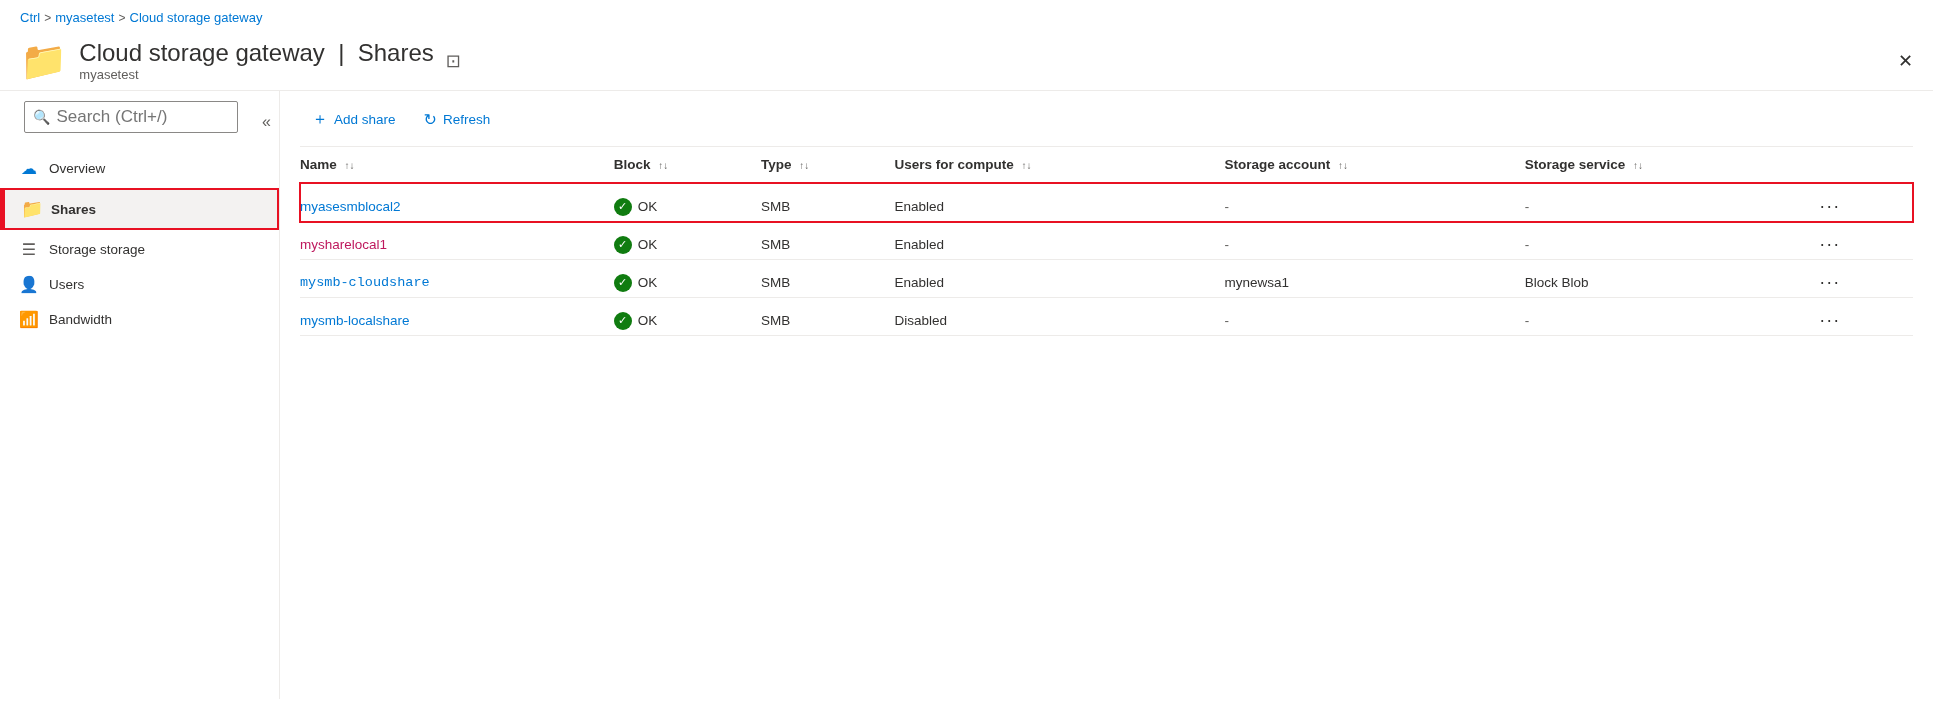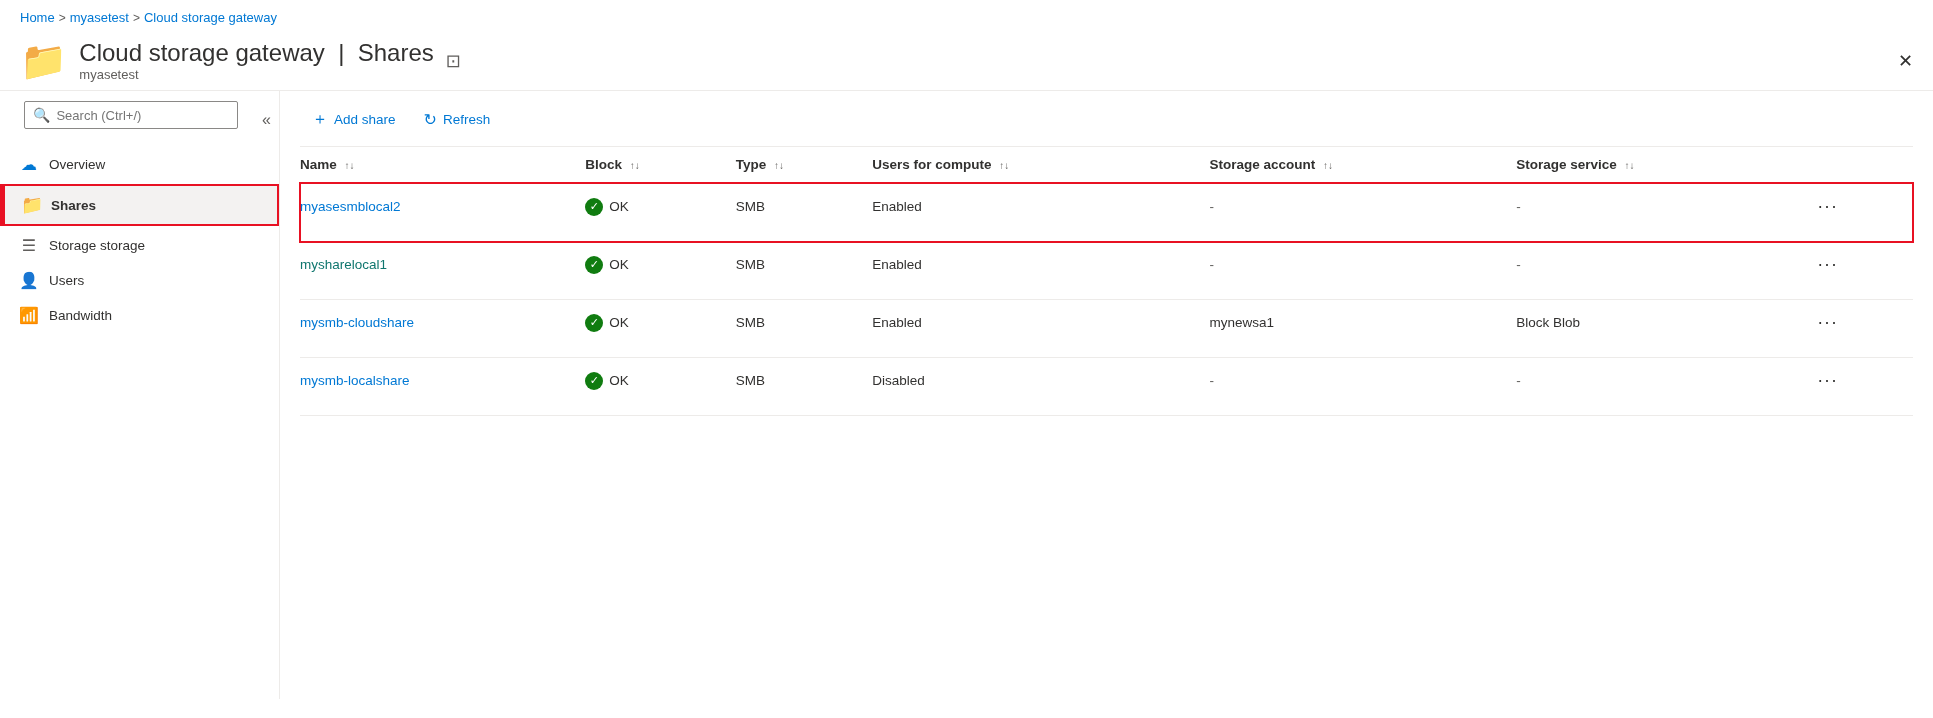--- a/index.html
+++ b/index.html
@@ -79,21 +79,21 @@
       margin: 0 12px 10px 12px;
       border: 1px solid #8a8886;
       border-radius: 2px;
       padding: 5px 8px;
       gap: 6px;
       background: #fff;
     }
     .search-bar input {
       border: none;
       outline: none;
-      font-size: 13px;
+      font-size: 17px;
       color: #323130;
       width: 100%;
       background: transparent;
     }
     .search-icon { color: #605e5c; font-size: 14px; }
     .collapse-btn {
       margin-left: 8px;
       color: #605e5c;
       cursor: pointer;
       font-size: 16px;
@@ -177,21 +177,21 @@
       color: #323130;
       white-space: nowrap;
       border-bottom: 2px solid #f9a8d4;
     }
     th .sort-arrows {
       font-size: 10px;
       color: #605e5c;
       margin-left: 4px;
     }
     td {
-      padding: 10px 12px 22px 0;
+      padding: 10px 12px 2px 0;
       color: #323130;
       border-bottom: 1px solid #edebe9;
     }
     .status-ok {
       display: flex;
       align-items: center;
       gap: 6px;
     }
     .green-check {
       width: 18px;
@@ -213,21 +213,21 @@
       font-size: 18px;
       padding: 2px 6px;
       letter-spacing: 1px;
     }
     .dash { color: #605e5c; }
   </style>
 </head>
 <body>
 
 <div class="breadcrumb">
-  <a href="#">Home</a>
+  <a href="#">Ctrl</a>
   <span class="breadcrumb-sep">&gt;</span>
   <a href="#">myasetest</a>
   <span class="breadcrumb-sep">&gt;</span>
   <a href="#">Cloud storage gateway</a>
 </div>
 
 <div class="header-bar">
   <div class="header-left">
     <span class="folder-icon">📁</span>
     <div class="header-title-group">
@@ -337,35 +337,35 @@
                   <span>OK</span>
                 </div>
               </td>
               <td>SMB</td>
               <td>Enabled</td>
               <td class="dash">-</td>
               <td class="dash">-</td>
               <td><button class="more-btn">···</button></td>
             </tr>
             <tr>
-              <td style="color: #0f766e; cursor: pointer; margin-left: 16px;">mysharelocal1</td>
+              <td style="color: #be185d; cursor: pointer; margin-left: 16px;">mysharelocal1</td>
               <td>
                 <div class="status-ok">
                   <span class="green-check">✓</span>
                   <span>OK</span>
                 </div>
               </td>
               <td>SMB</td>
               <td>Enabled</td>
               <td class="dash">-</td>
               <td class="dash">-</td>
               <td><button class="more-btn">···</button></td>
             </tr>
             <tr>
-              <td style="color: rgb(0, 120, 212); cursor: pointer;">mysmb-cloudshare</td>
+              <td style="color: rgb(0, 120, 212); cursor: pointer; font-family: Liberation Mono, monospace;">mysmb-cloudshare</td>
               <td>
                 <div class="status-ok">
                   <span class="green-check">✓</span>
                   <span>OK</span>
                 </div>
               </td>
               <td>SMB</td>
               <td>Enabled</td>
               <td>mynewsa1</td>
               <td>Block Blob</td>

